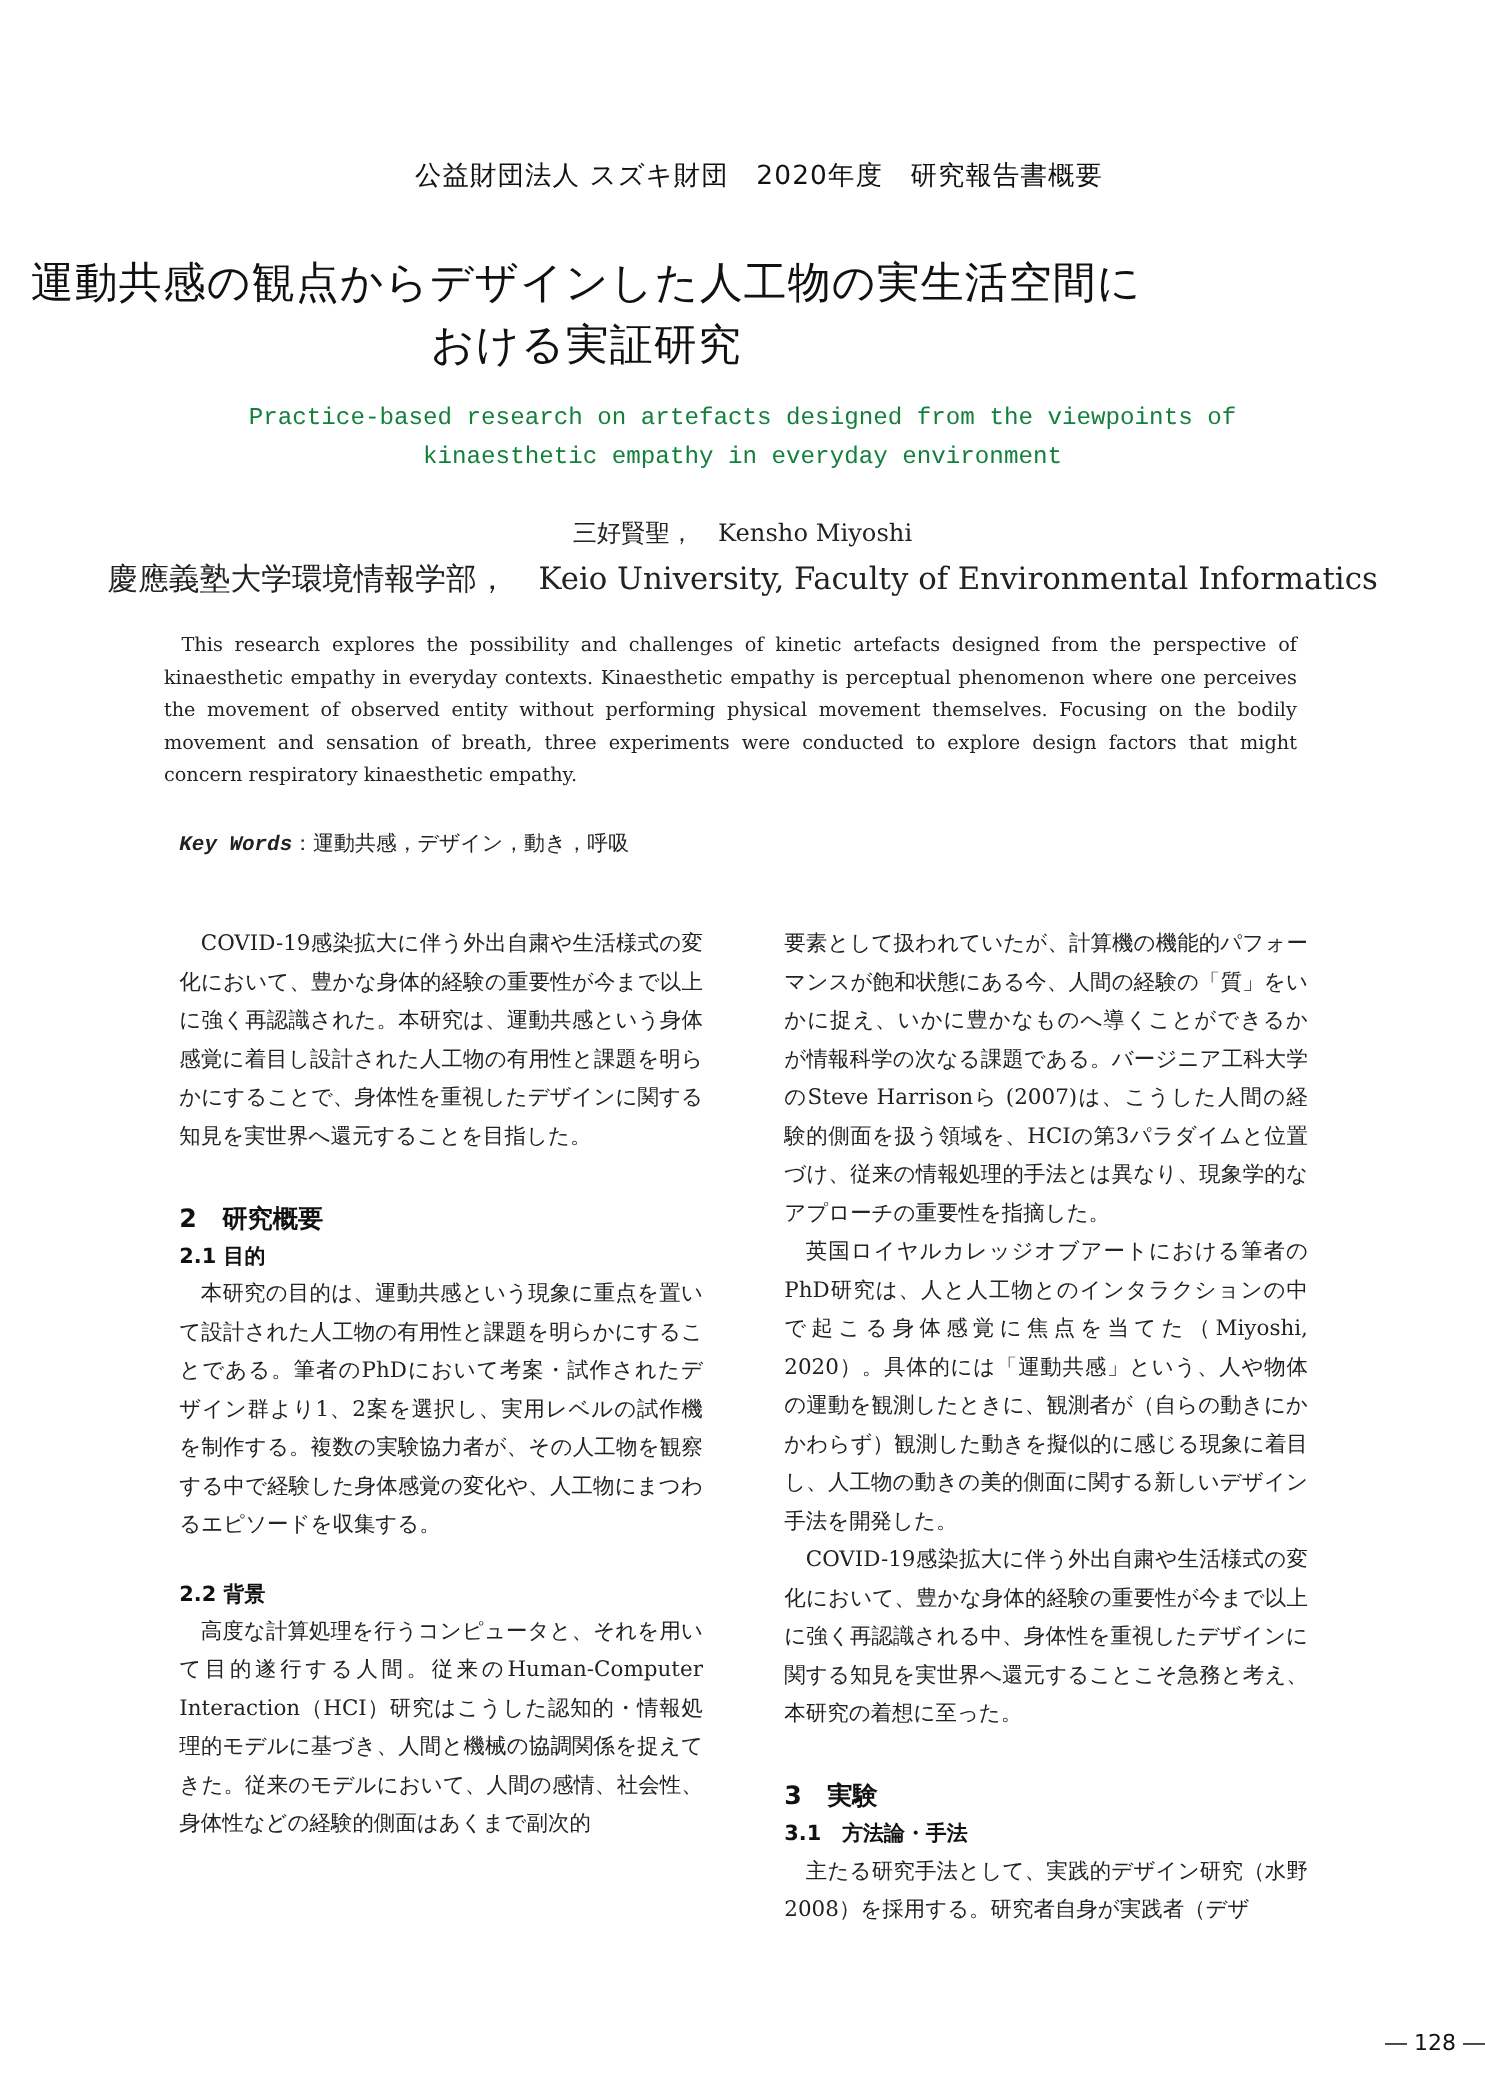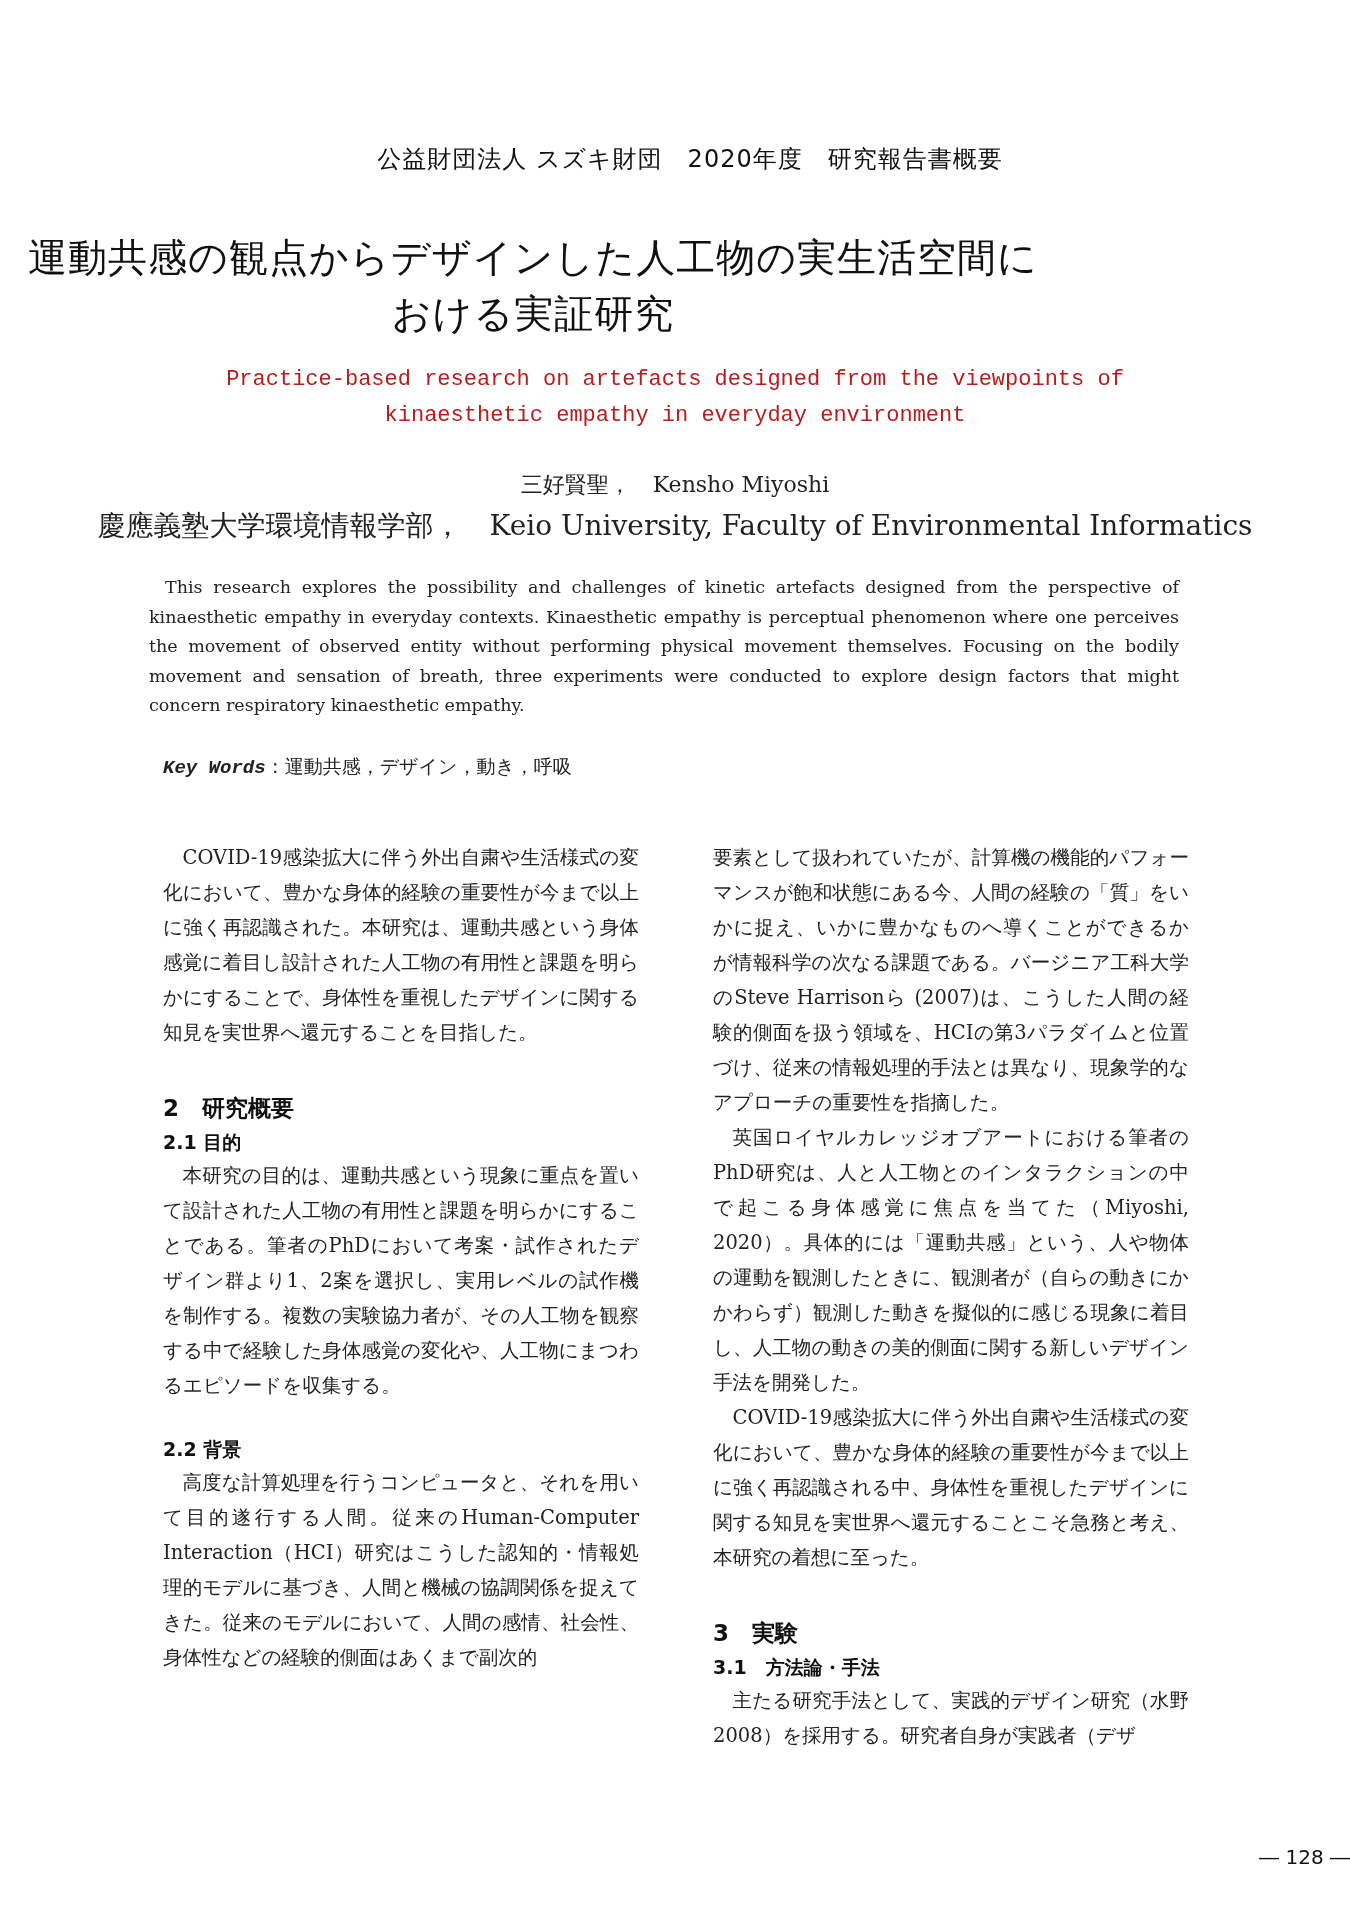--- a/index.html
+++ b/index.html
@@ -3,21 +3,21 @@
 <meta charset="utf-8">
 <style>
   html, body { margin: 0; padding: 0; background: #ffffff; }
   body { width: 1350px; height: 1909px; position: relative; overflow: hidden; color: #1a1a1a; }
   .sans { font-family: "DejaVu Sans", "Liberation Sans", sans-serif; }
   .serif { font-family: "DejaVu Serif", "Liberation Serif", serif; }
   .mono { font-family: "Liberation Mono", "DejaVu Sans Mono", monospace; }
 
   .header { position: absolute; left: 0; width: 1350px; top: 143px; text-align: center; font-size: 24px; letter-spacing: 1px; color: #111; padding-left: 15px; }
   .title { position: absolute; left: 0; width: 1066px; top: 230px; text-align: center; font-size: 39px; line-height: 56px; color: #111; letter-spacing: 1px; }
-  .subtitle-en { position: absolute; left: 0; width: 1350px; top: 362px; text-align: center; font-size: 22px; line-height: 36px; color: #b91c1c; }
+  .subtitle-en { position: absolute; left: 0; width: 1350px; top: 362px; text-align: center; font-size: 22px; line-height: 36px; color: #15803d; }
   .author { position: absolute; left: 0; width: 1350px; top: 470px; text-align: center; font-size: 22px; color: #222; }
   .affil { position: absolute; left: 0; width: 1350px; top: 507px; text-align: center; font-size: 28px; color: #222; }
   .abstract { position: absolute; left: 149px; width: 1030px; top: 573px; font-size: 17.5px; line-height: 29.5px; text-align: justify; color: #222; text-indent: 16px; }
   .keywords { position: absolute; left: 163px; top: 754px; font-size: 19px; color: #222; }
   .keywords .kw-label { font-style: italic; font-weight: bold; }
 
   .col { position: absolute; width: 476px; font-size: 19.5px; line-height: 35px; color: #222; }
   .col-left { left: 163px; top: 840px; }
   .col-right { left: 713px; top: 840px; }
   .h1 { font-size: 23px; font-weight: bold; color: #111; margin: 0; line-height: 36px; }

